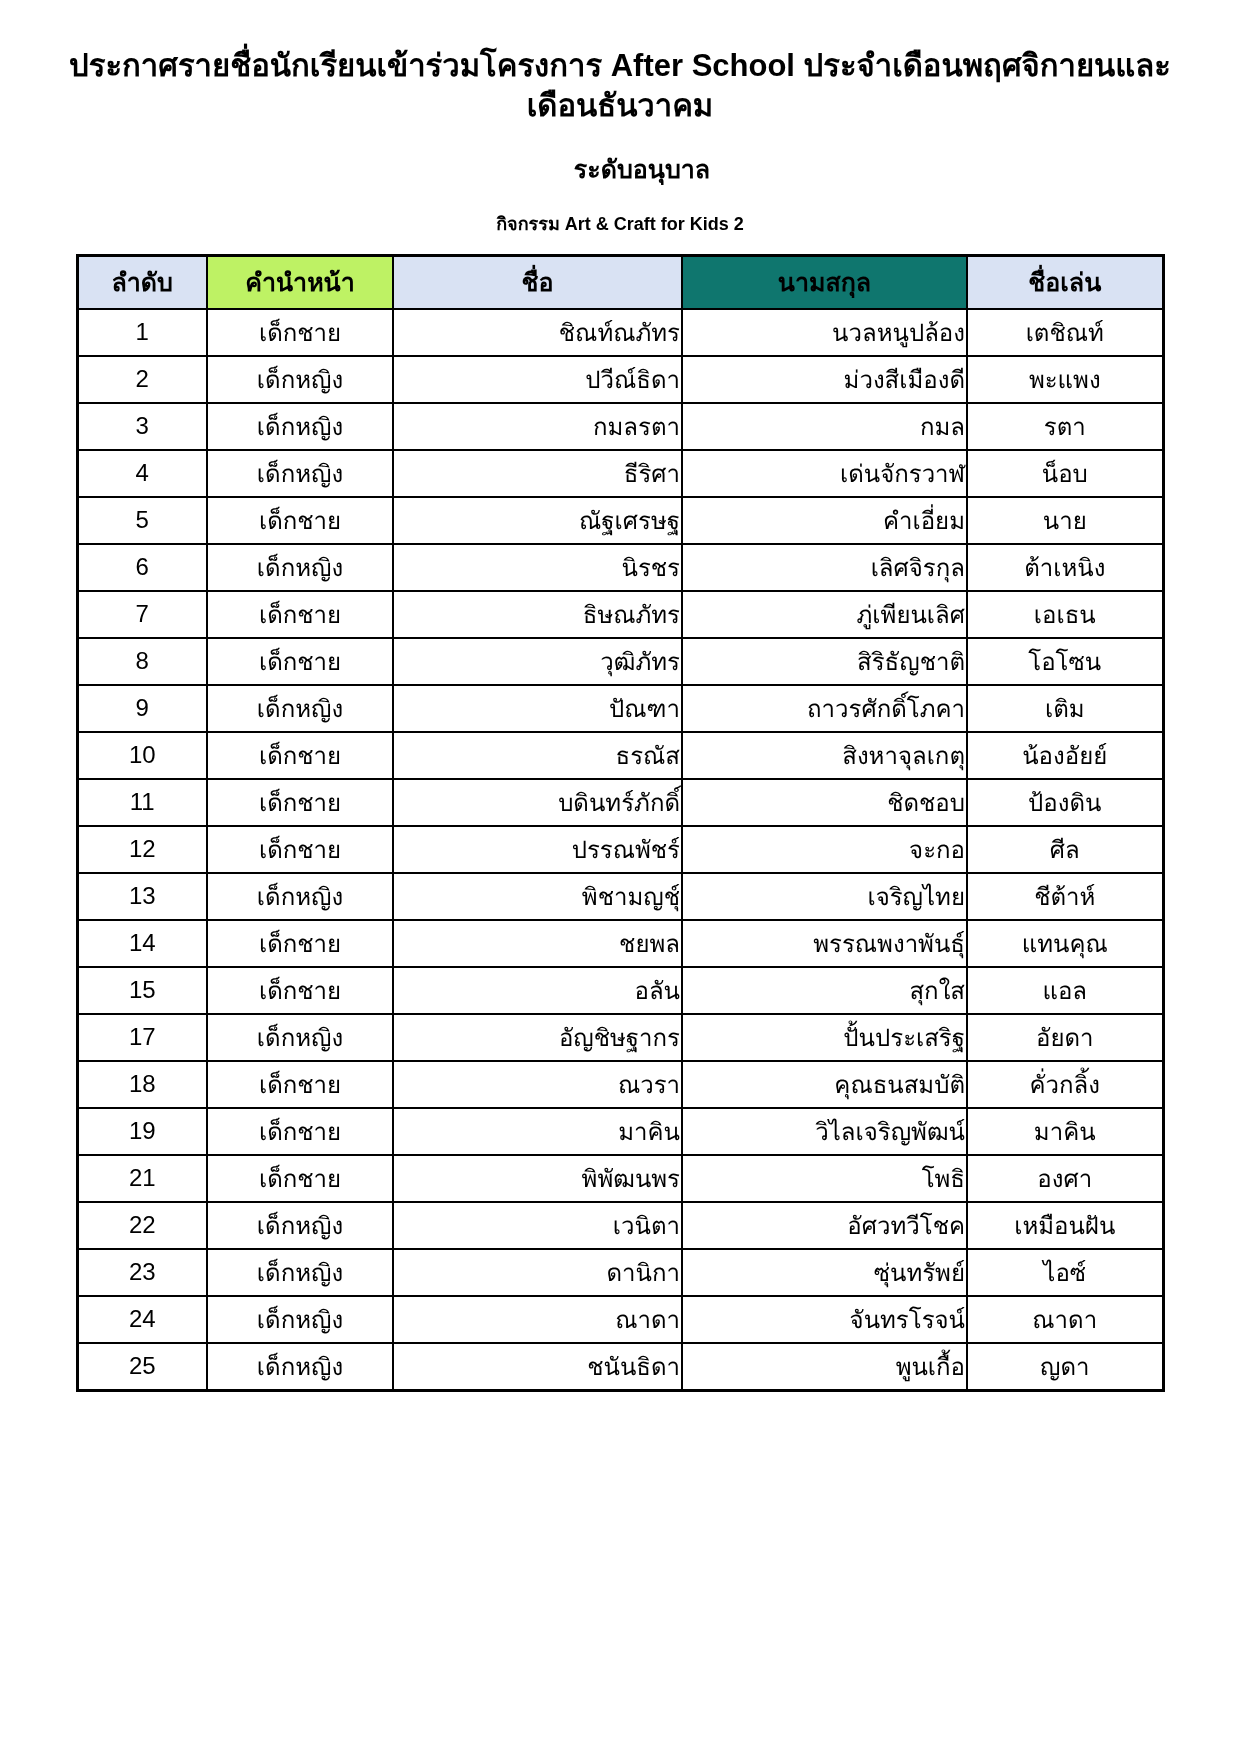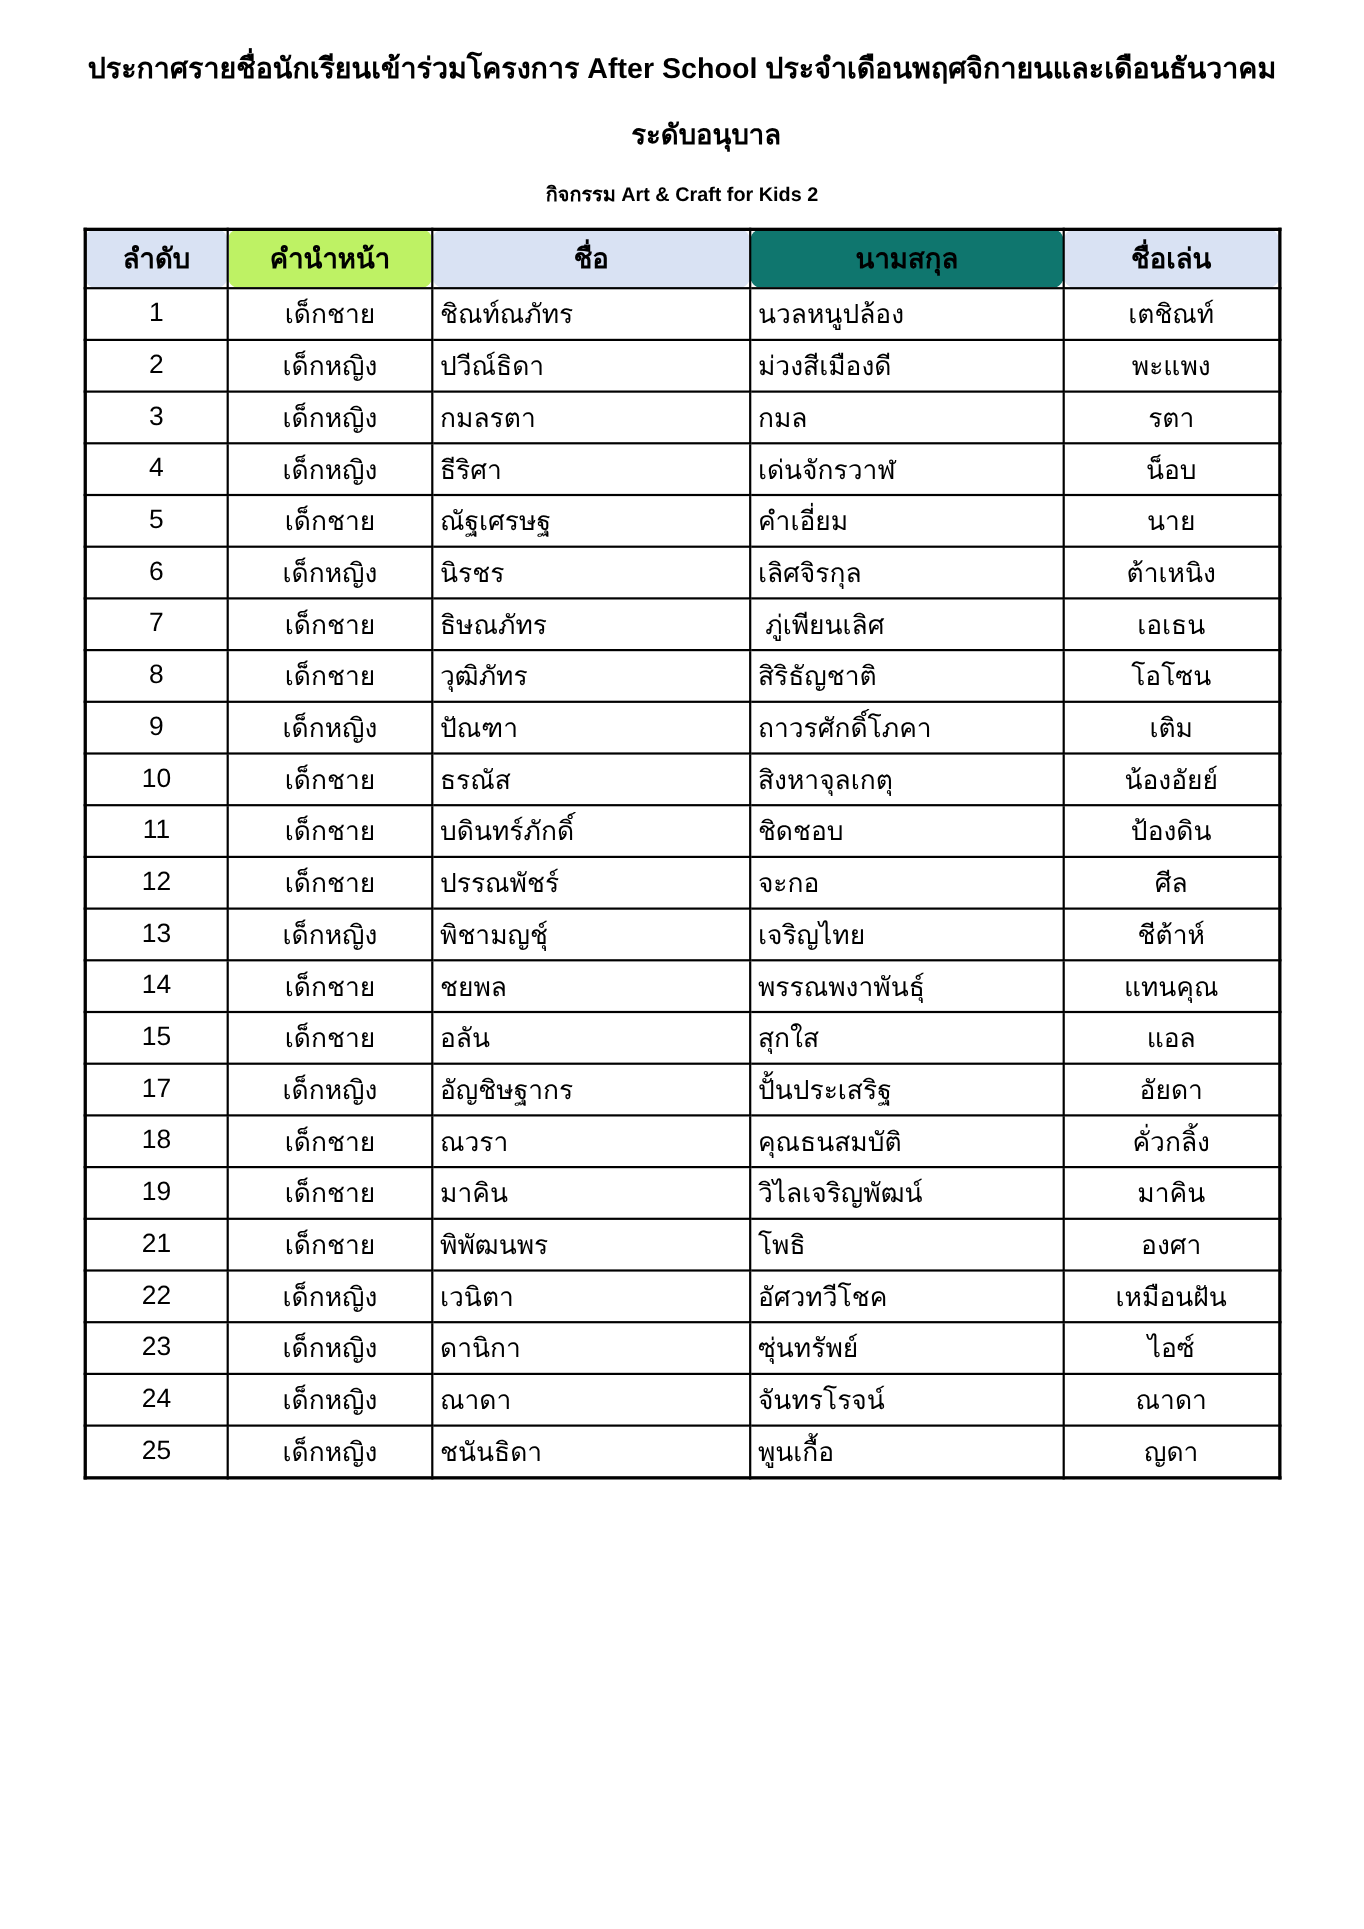--- a/index.html
+++ b/index.html
@@ -15,21 +15,21 @@
     position: relative;
   }
   .page {
     padding-top: 46px;
   }
   .title-block {
     text-align: center;
     font-weight: bold;
   }
   .title-line1 {
-    font-size: 26px;
+    font-size: 31px;
     margin: 0 60px 0 60px;
     line-height: 1.3;
   }
   .title-line2 {
     font-size: 25px;
     margin-top: 22px;
     padding-left: 44px;
   }
   .title-line3 {
     font-size: 18px;
@@ -50,30 +50,29 @@
   th, td {
     border: 2px solid #000;
     overflow: hidden;
     vertical-align: middle;
   }
   th {
     height: 49px;
     font-size: 25px;
     font-weight: bold;
     text-align: center;
-    border-radius: 11px;
   }
   td {
     height: 43px;
     font-size: 24px;
     font-weight: normal;
     white-space: pre;
   }
   td.center { text-align: center; }
-  td.left   { text-align: left; padding-left: 6px; }
+  td.left   { text-align: right; padding-left: 6px; }
 </style>
 </head>
 <body>
 
 <div class="page">
 
   <div class="title-block">
     <div class="title-line1">ประกาศรายชื่อนักเรียนเข้าร่วมโครงการ After School ประจำเดือนพฤศจิกายนและเดือนธันวาคม</div>
     <div class="title-line2">ระดับอนุบาล</div>
     <div class="title-line3">กิจกรรม Art &amp; Craft for Kids 2</div>

